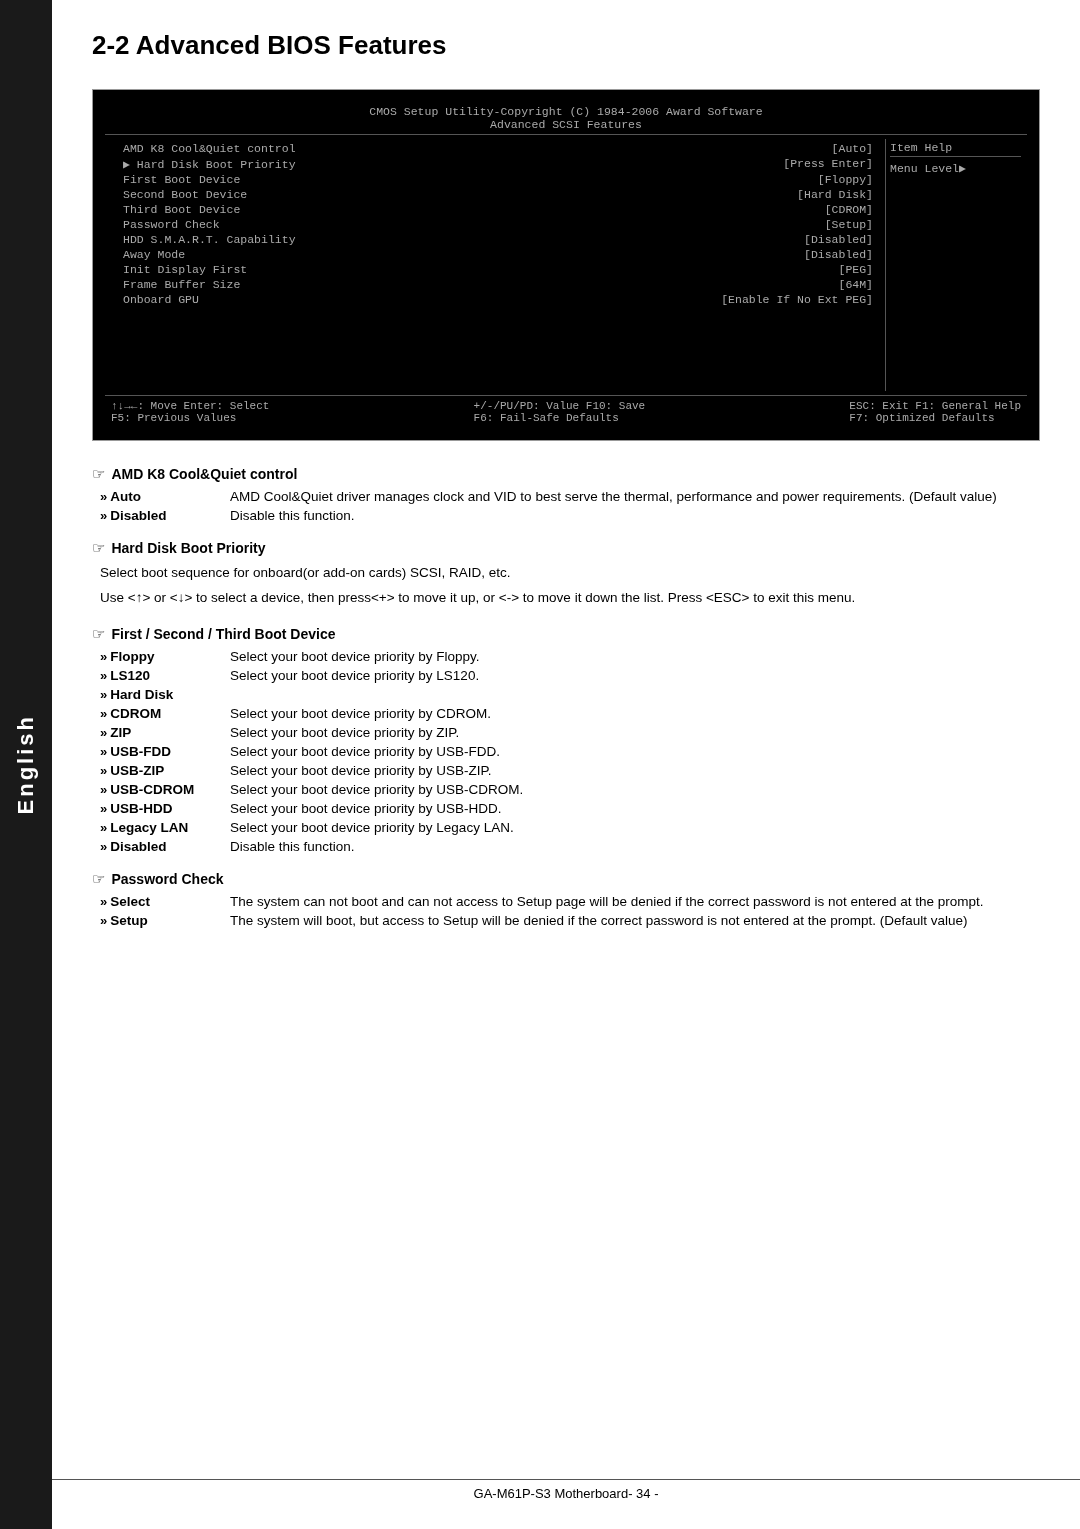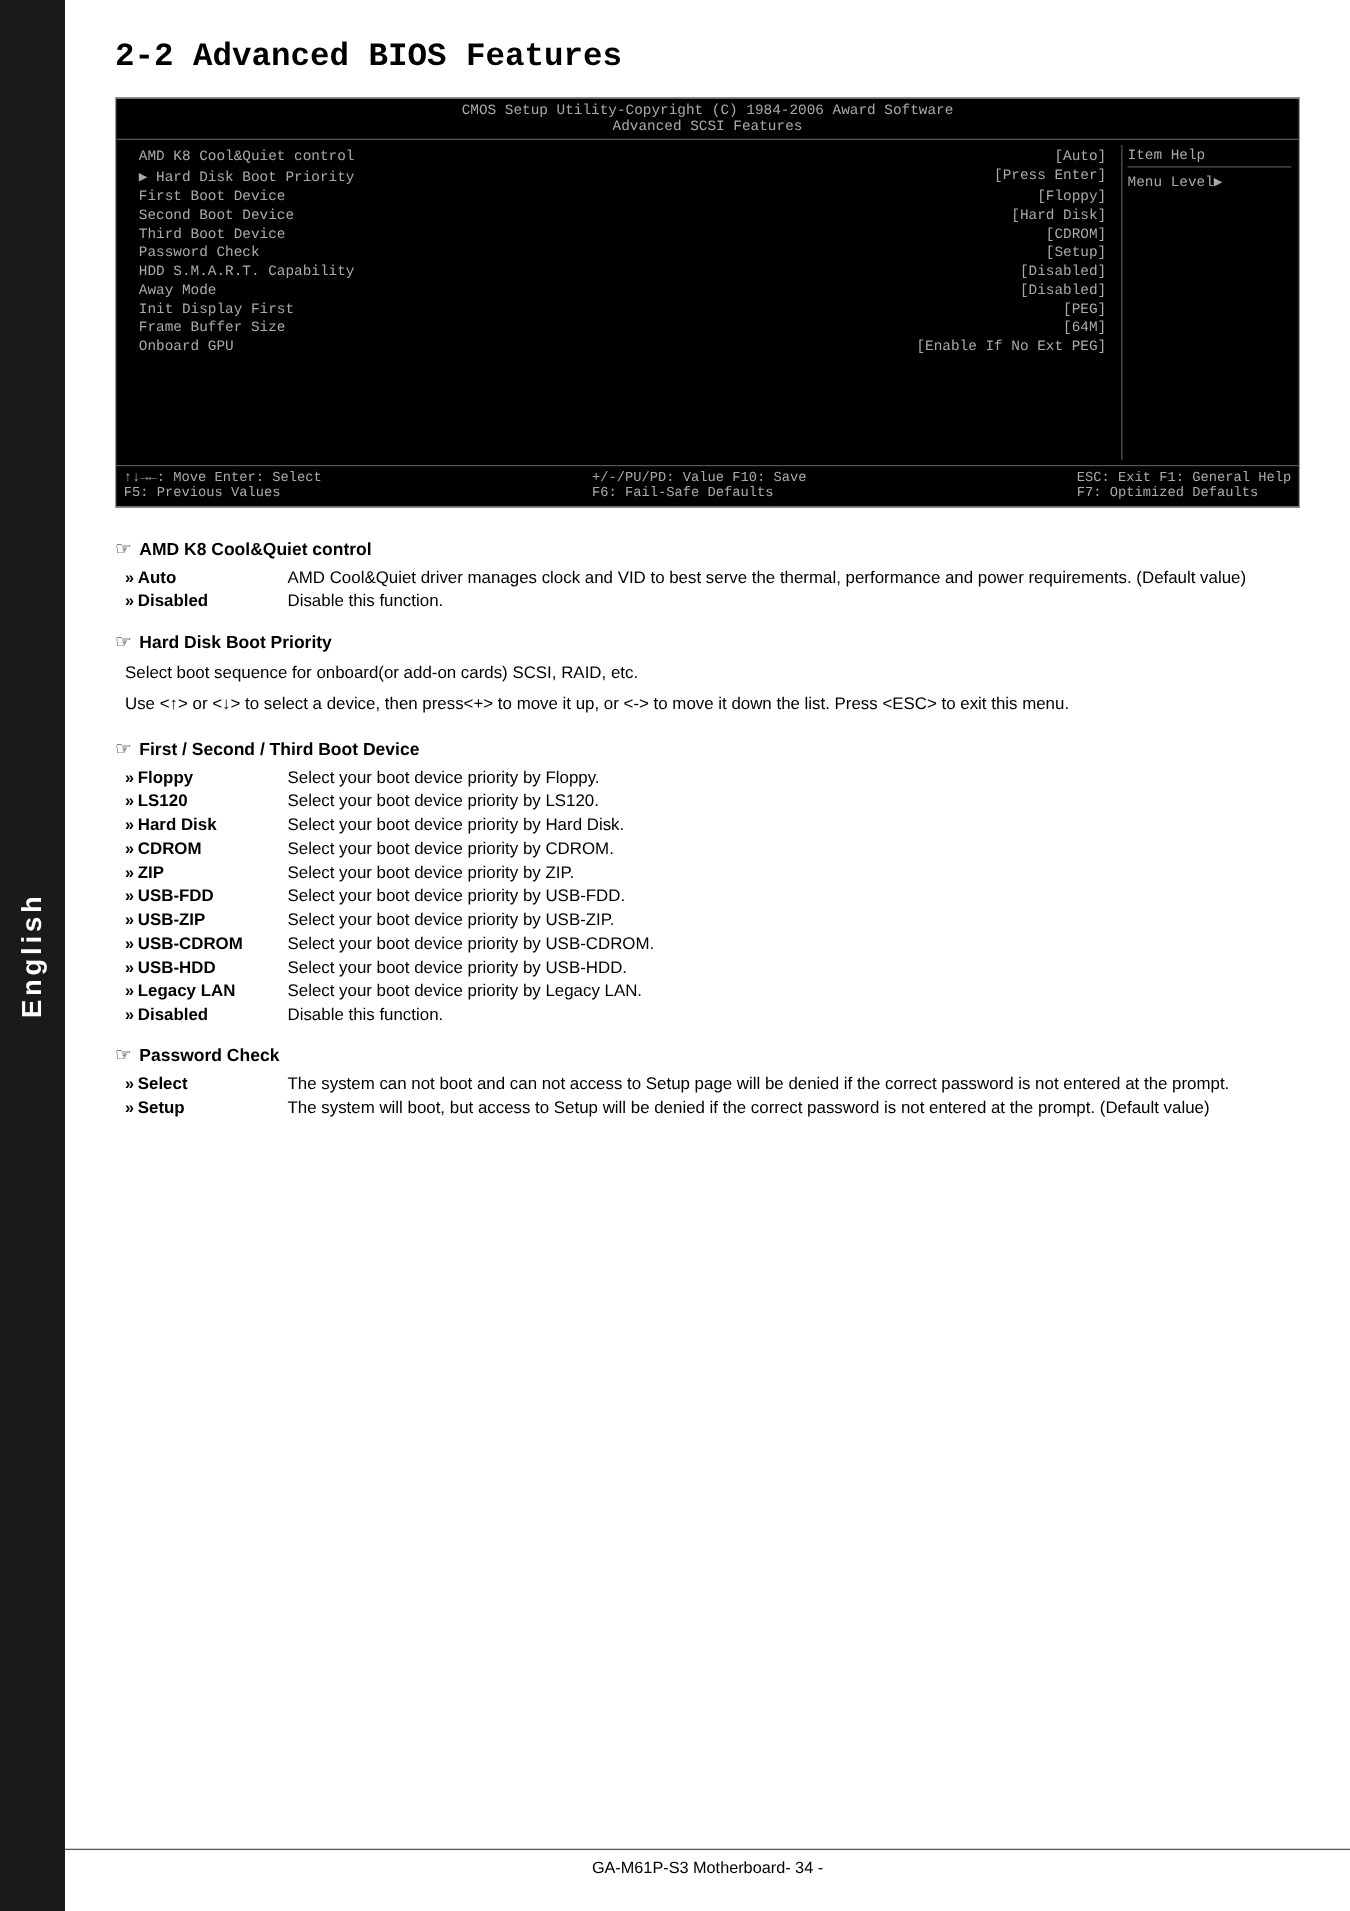--- a/index.html
+++ b/index.html
@@ -38,32 +38,32 @@
     
     .main-content {
       margin-left: 52px;
       padding: 30px 40px 40px 40px;
     }
 
     
     .page-title {
       font-size: 26px;
       font-weight: bold;
-      margin-bottom: 18px;
-      font-family: Liberation Mono, monospace;
+      margin-bottom: 28px;
+      font-family: Liberation Sans, sans-serif;
     }
 
     
     .bios-box {
       border: 1px solid #999;
       background: #000;
       color: #aaa;
       font-family: 'Courier New', monospace;
       font-size: 11.5px;
-      padding: 0;
+      padding: 12px;
       margin-bottom: 24px;
       width: 100%;
     }
     .bios-header {
       text-align: center;
       border-bottom: 1px solid #555;
       padding: 3px 0;
       color: #aaa;
     }
     .bios-body {
@@ -278,21 +278,20 @@
           <div class="item-row">
             <span class="item-key"> Floppy</span>
             <span class="item-val">Select your boot device priority by Floppy.</span>
           </div>
           <div class="item-row">
             <span class="item-key"> LS120</span>
             <span class="item-val">Select your boot device priority by LS120.</span>
           </div>
           <div class="item-row">
             <span class="item-key"> Hard Disk</span>
-            <span class="item-val">Select your boot device priority by Hard Disk.</span>
           </div>
           <div class="item-row">
             <span class="item-key"> CDROM</span>
             <span class="item-val">Select your boot device priority by CDROM.</span>
           </div>
           <div class="item-row">
             <span class="item-key"> ZIP</span>
             <span class="item-val">Select your boot device priority by ZIP.</span>
           </div>
           <div class="item-row">

